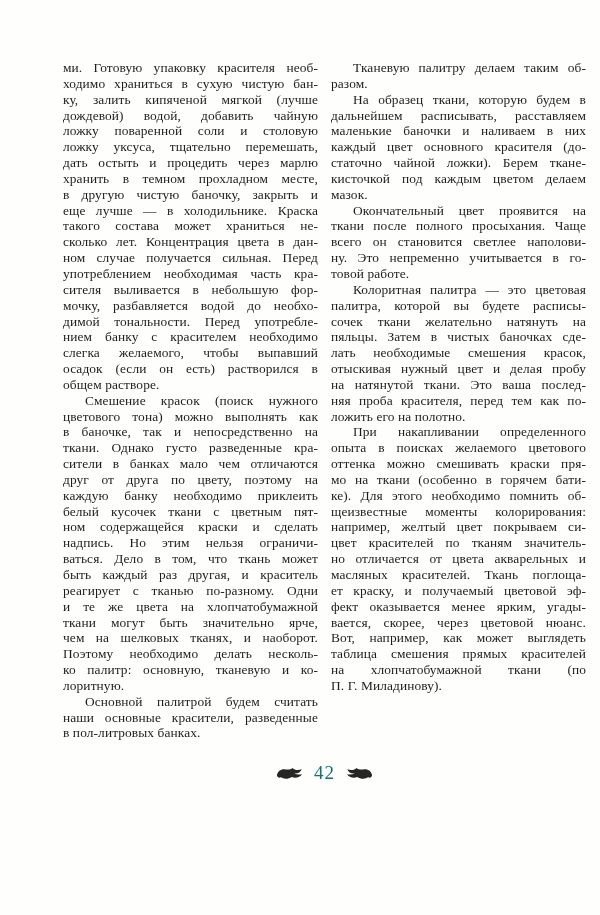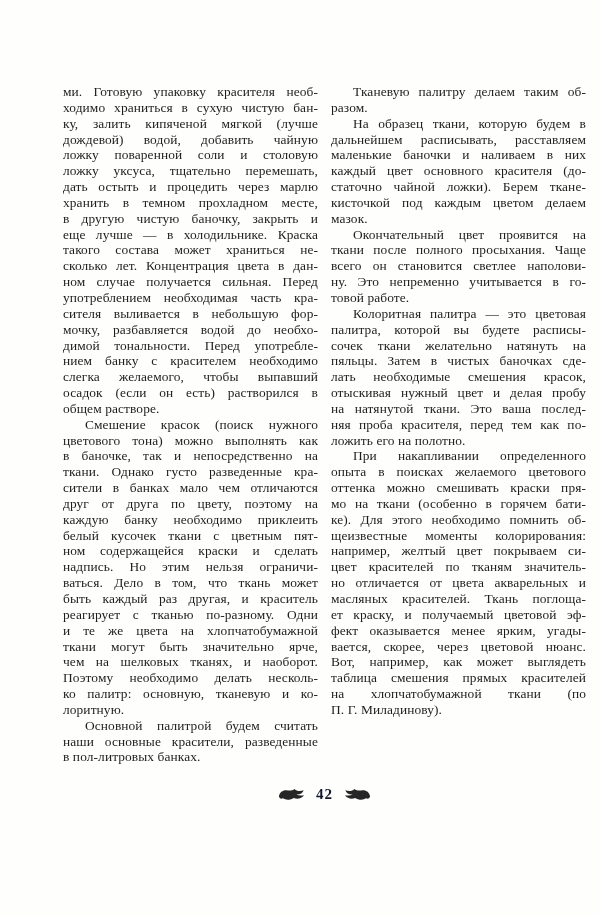--- a/index.html
+++ b/index.html
@@ -11,21 +11,21 @@
     position: relative;
     width: 600px;
     height: 915px;
     background: #fefefd;
     overflow: hidden;
     font-family: "Liberation Serif", "DejaVu Serif", serif;
     color: #1d1d1d;
   }
   .content {
     position: absolute;
-    top: 84px;
+    top: 60px;
     left: 63px;
     width: 523px;
   }
   .columns {
     display: flex;
     gap: 13px;
   }
   .col {
     width: 255px;
     font-size: 13.4px;
@@ -43,23 +43,23 @@
     text-align-last: left;
   }
   .footer {
     margin-top: 21px;
     display: flex;
     justify-content: center;
     align-items: center;
     gap: 11px;
   }
   .pagenum {
-    font-size: 15px;
-    font-weight: 700;
-    color: #0f172a;
+    font-size: 19px;
+    font-weight: 400;
+    color: #0f766e;
     letter-spacing: 1px;
   }
   .fleuron { display: inline-flex; align-items: center; }
   .fleuron svg { display: block; }
   .fleuron.mirrored svg { transform: scaleX(-1); }
 </style>
 </head>
 <body>
 
 <div class="page">

